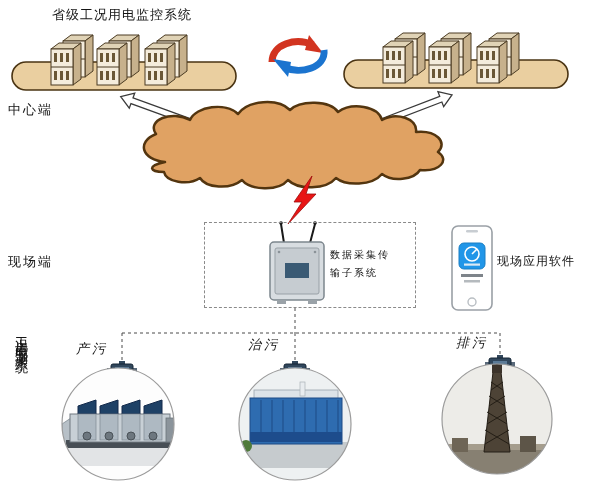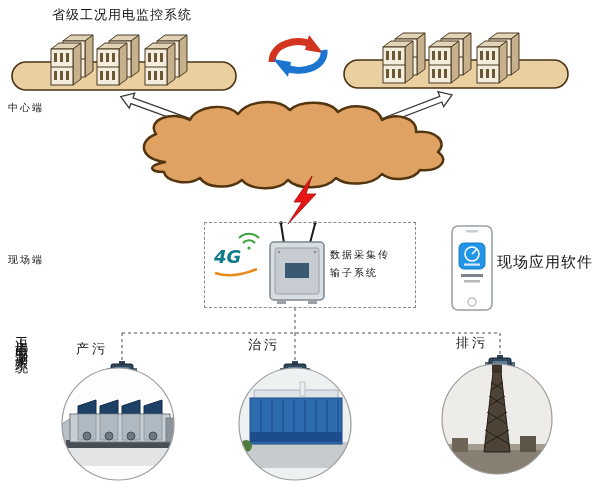--- a/index.html
+++ b/index.html
@@ -1,22 +1,22 @@
 <!DOCTYPE html>
 <html><head>
 <meta charset="utf-8">
 <style>
   html,body{margin:0;padding:0;background:#fff;}
   .canvas{position:relative;width:600px;height:488px;background:#ffffff;overflow:hidden;
           font-family:"DejaVu Serif","Liberation Serif",serif;color:#141414;}
   .layer{position:absolute;left:0;top:0;}
-  .lbl{position:absolute;font-size:15px;letter-spacing:1px;white-space:nowrap;color:#141414;}
+  .lbl{position:absolute;font-size:12px;letter-spacing:1px;white-space:nowrap;color:#141414;}
   .title{font-size:13px;letter-spacing:1px;font-weight:500;}
-  .side-lbl{font-size:10px;letter-spacing:2px;}
-  .node-lbl{font-size:13px;letter-spacing:3px;}
+  .side-lbl{font-size:13px;letter-spacing:2px;}
+  .node-lbl{font-size:13px;letter-spacing:3px;font-style:italic;}
   .sub-lbl{position:absolute;left:330px;top:246px;width:92px;font-size:10px;line-height:1.75;
            letter-spacing:2px;white-space:pre-line;}
   .app-lbl{left:497px;top:253px;}
   .vert-lbl{position:absolute;left:12px;top:326px;height:156px;font-size:13px;letter-spacing:3px;
             writing-mode:vertical-lr;text-orientation:upright;}
   .dash-box{position:absolute;left:204px;top:222px;width:210px;height:84px;border:1px dashed #8a8a8a;}
   .g4wrap{position:absolute;left:211px;top:231px;width:56px;height:50px;}
   .g4txt{position:absolute;left:3px;top:15px;font-size:18px;font-style:italic;font-weight:bold;
          color:#0d7b8c;letter-spacing:0;font-family:"DejaVu Sans","Liberation Sans",sans-serif;}
 </style>
@@ -217,29 +217,20 @@
       <rect x="492" y="364" width="10" height="9" fill="#3c332a"></rect>
     </g>
 
     <circle cx="118" cy="424" r="56" fill="none" stroke="#9b9b9b" stroke-width="1.2"></circle>
     <circle cx="295" cy="424" r="56" fill="none" stroke="#9b9b9b" stroke-width="1.2"></circle>
     <circle cx="497" cy="419" r="55" fill="none" stroke="#9b9b9b" stroke-width="1.2"></circle>
   </svg>
 
   <div class="dash-box"></div>
 
-  <div class="g4wrap">
-    <svg width="56" height="50" viewBox="0 0 56 50">
-      <circle cx="38" cy="17" r="1.6" fill="#3aa33a"></circle>
-      <path d="M 32,12 A 8,8 0 0 1 44,12" fill="none" stroke="#3aa33a" stroke-width="2"></path>
-      <path d="M 28,7 A 14,14 0 0 1 48,7" fill="none" stroke="#3aa33a" stroke-width="2"></path>
-      <path d="M 4,42 Q 22,48 46,38" fill="none" stroke="#e8891c" stroke-width="2.5"></path>
-    </svg>
-    <div class="g4txt">4G</div>
-  </div>
 
   <div class="lbl title" style="left:52px;top:6px;">省级工况用电监控系统</div>
   <div class="lbl side-lbl" style="left:8px;top:101px;">中心端</div>
   <div class="lbl side-lbl" style="left:8px;top:253px;font-family:Liberation Mono, monospace;">现场端</div>
   <div class="sub-lbl">数据采集传
 输子系统</div>
   <div class="lbl app-lbl" style="left:497px;top:253px;">现场应用软件</div>
   <div class="vert-lbl">工况用电监测子系统</div>
   <div class="lbl node-lbl" style="left:76px;top:340px;">产污</div>
   <div class="lbl node-lbl" style="left:248px;top:336px;">治污</div>

